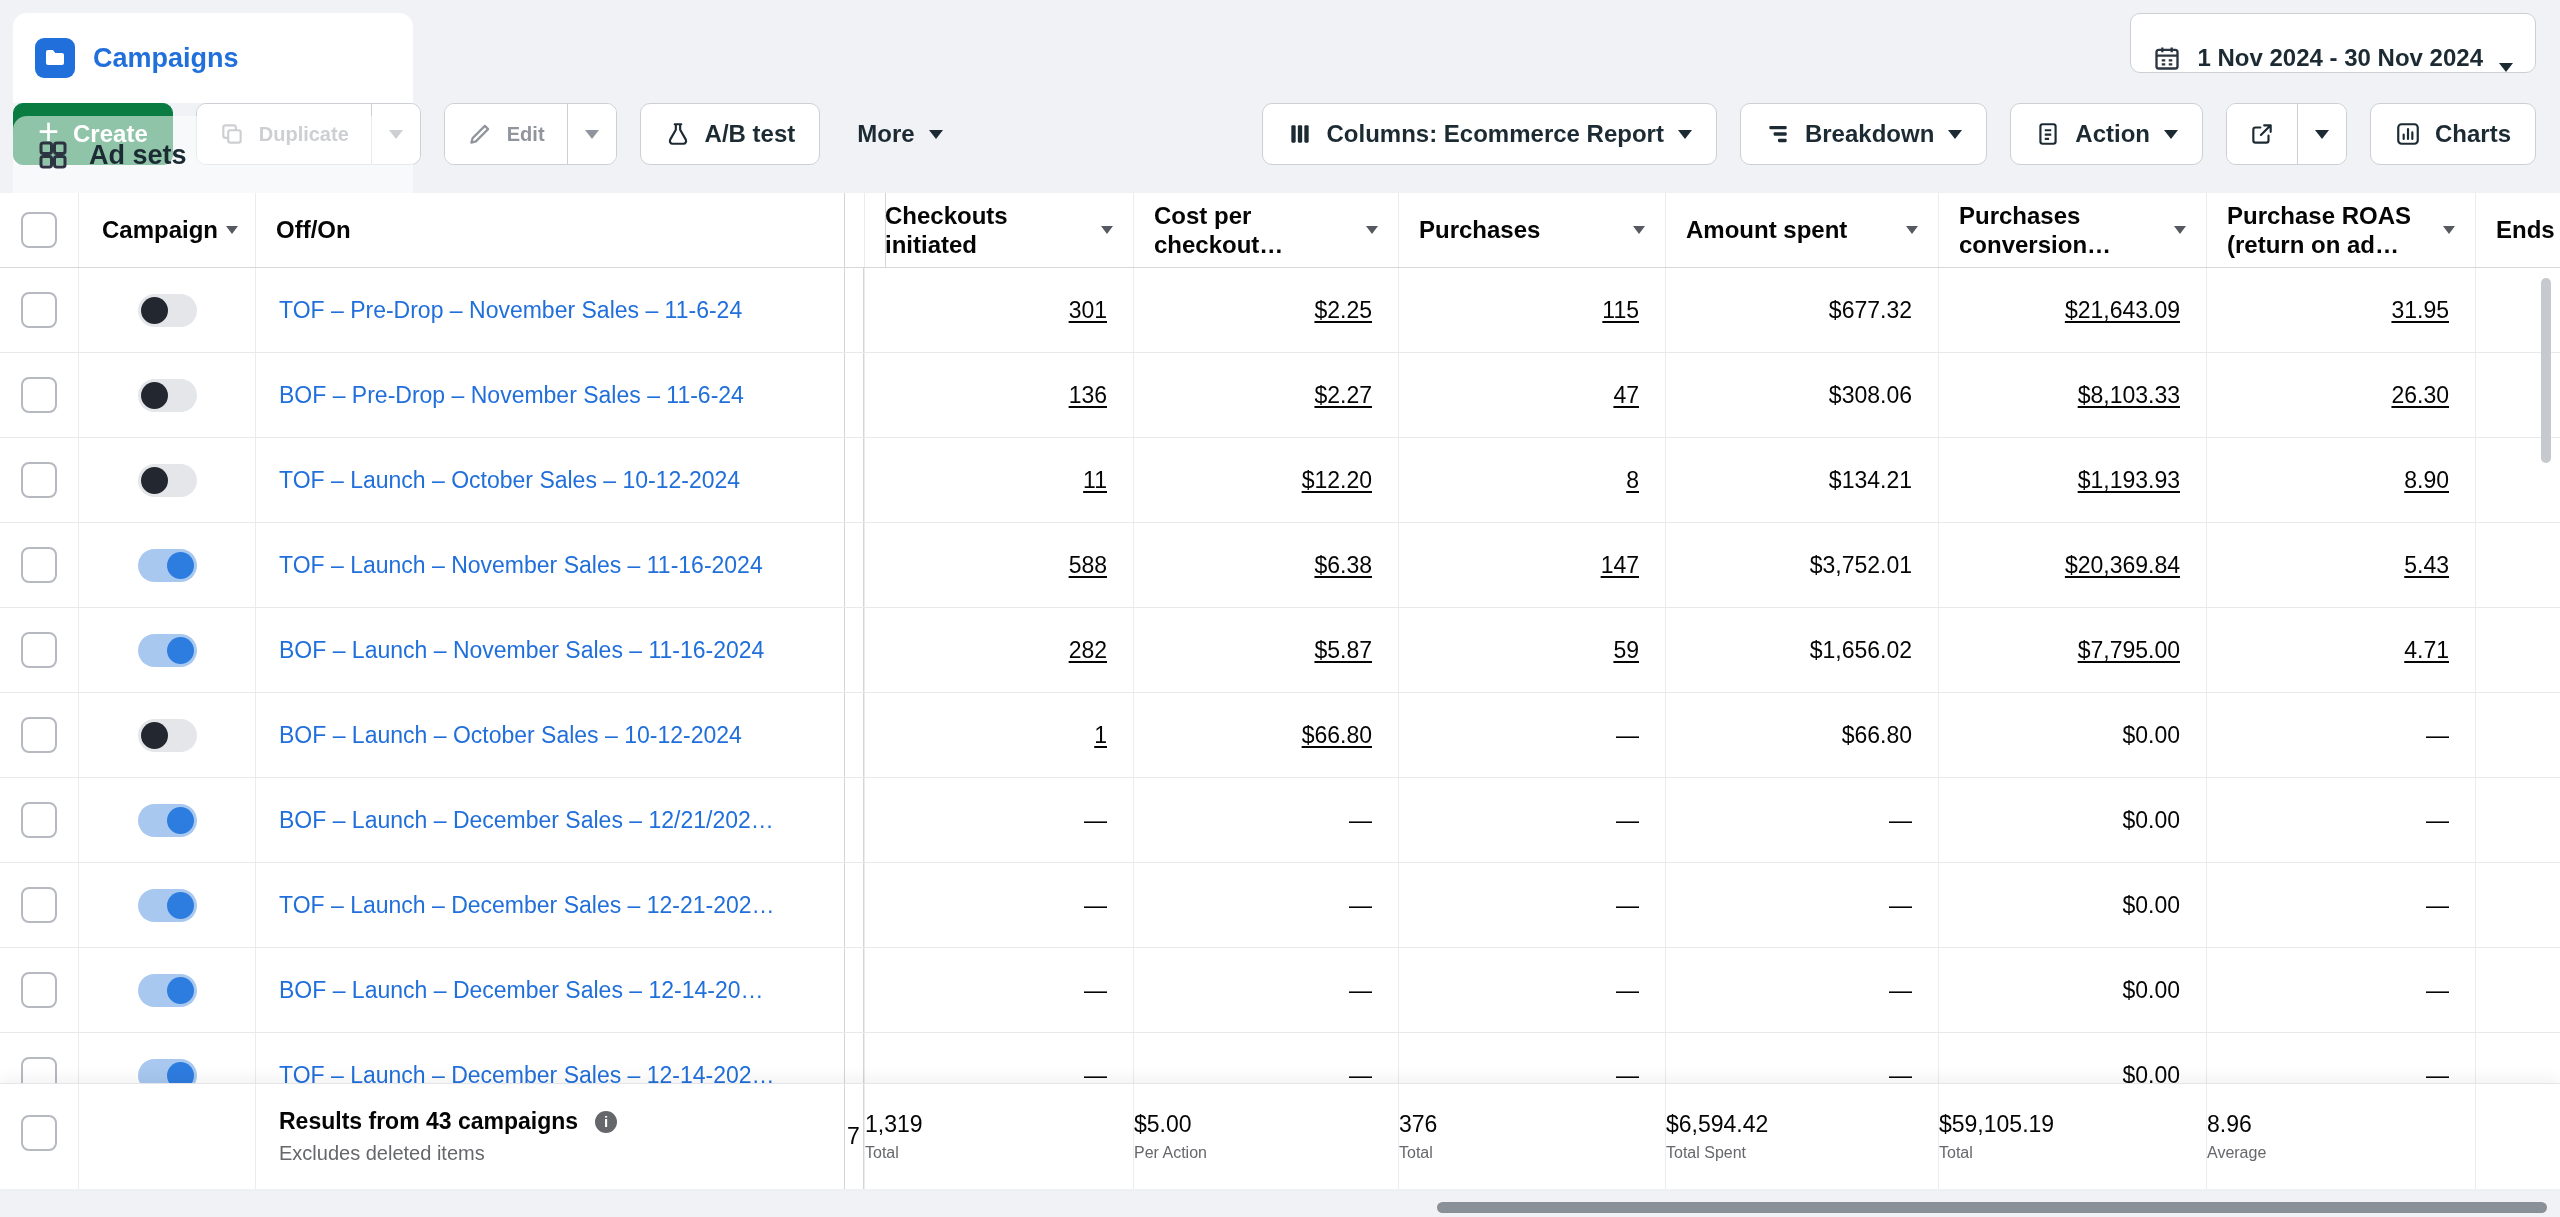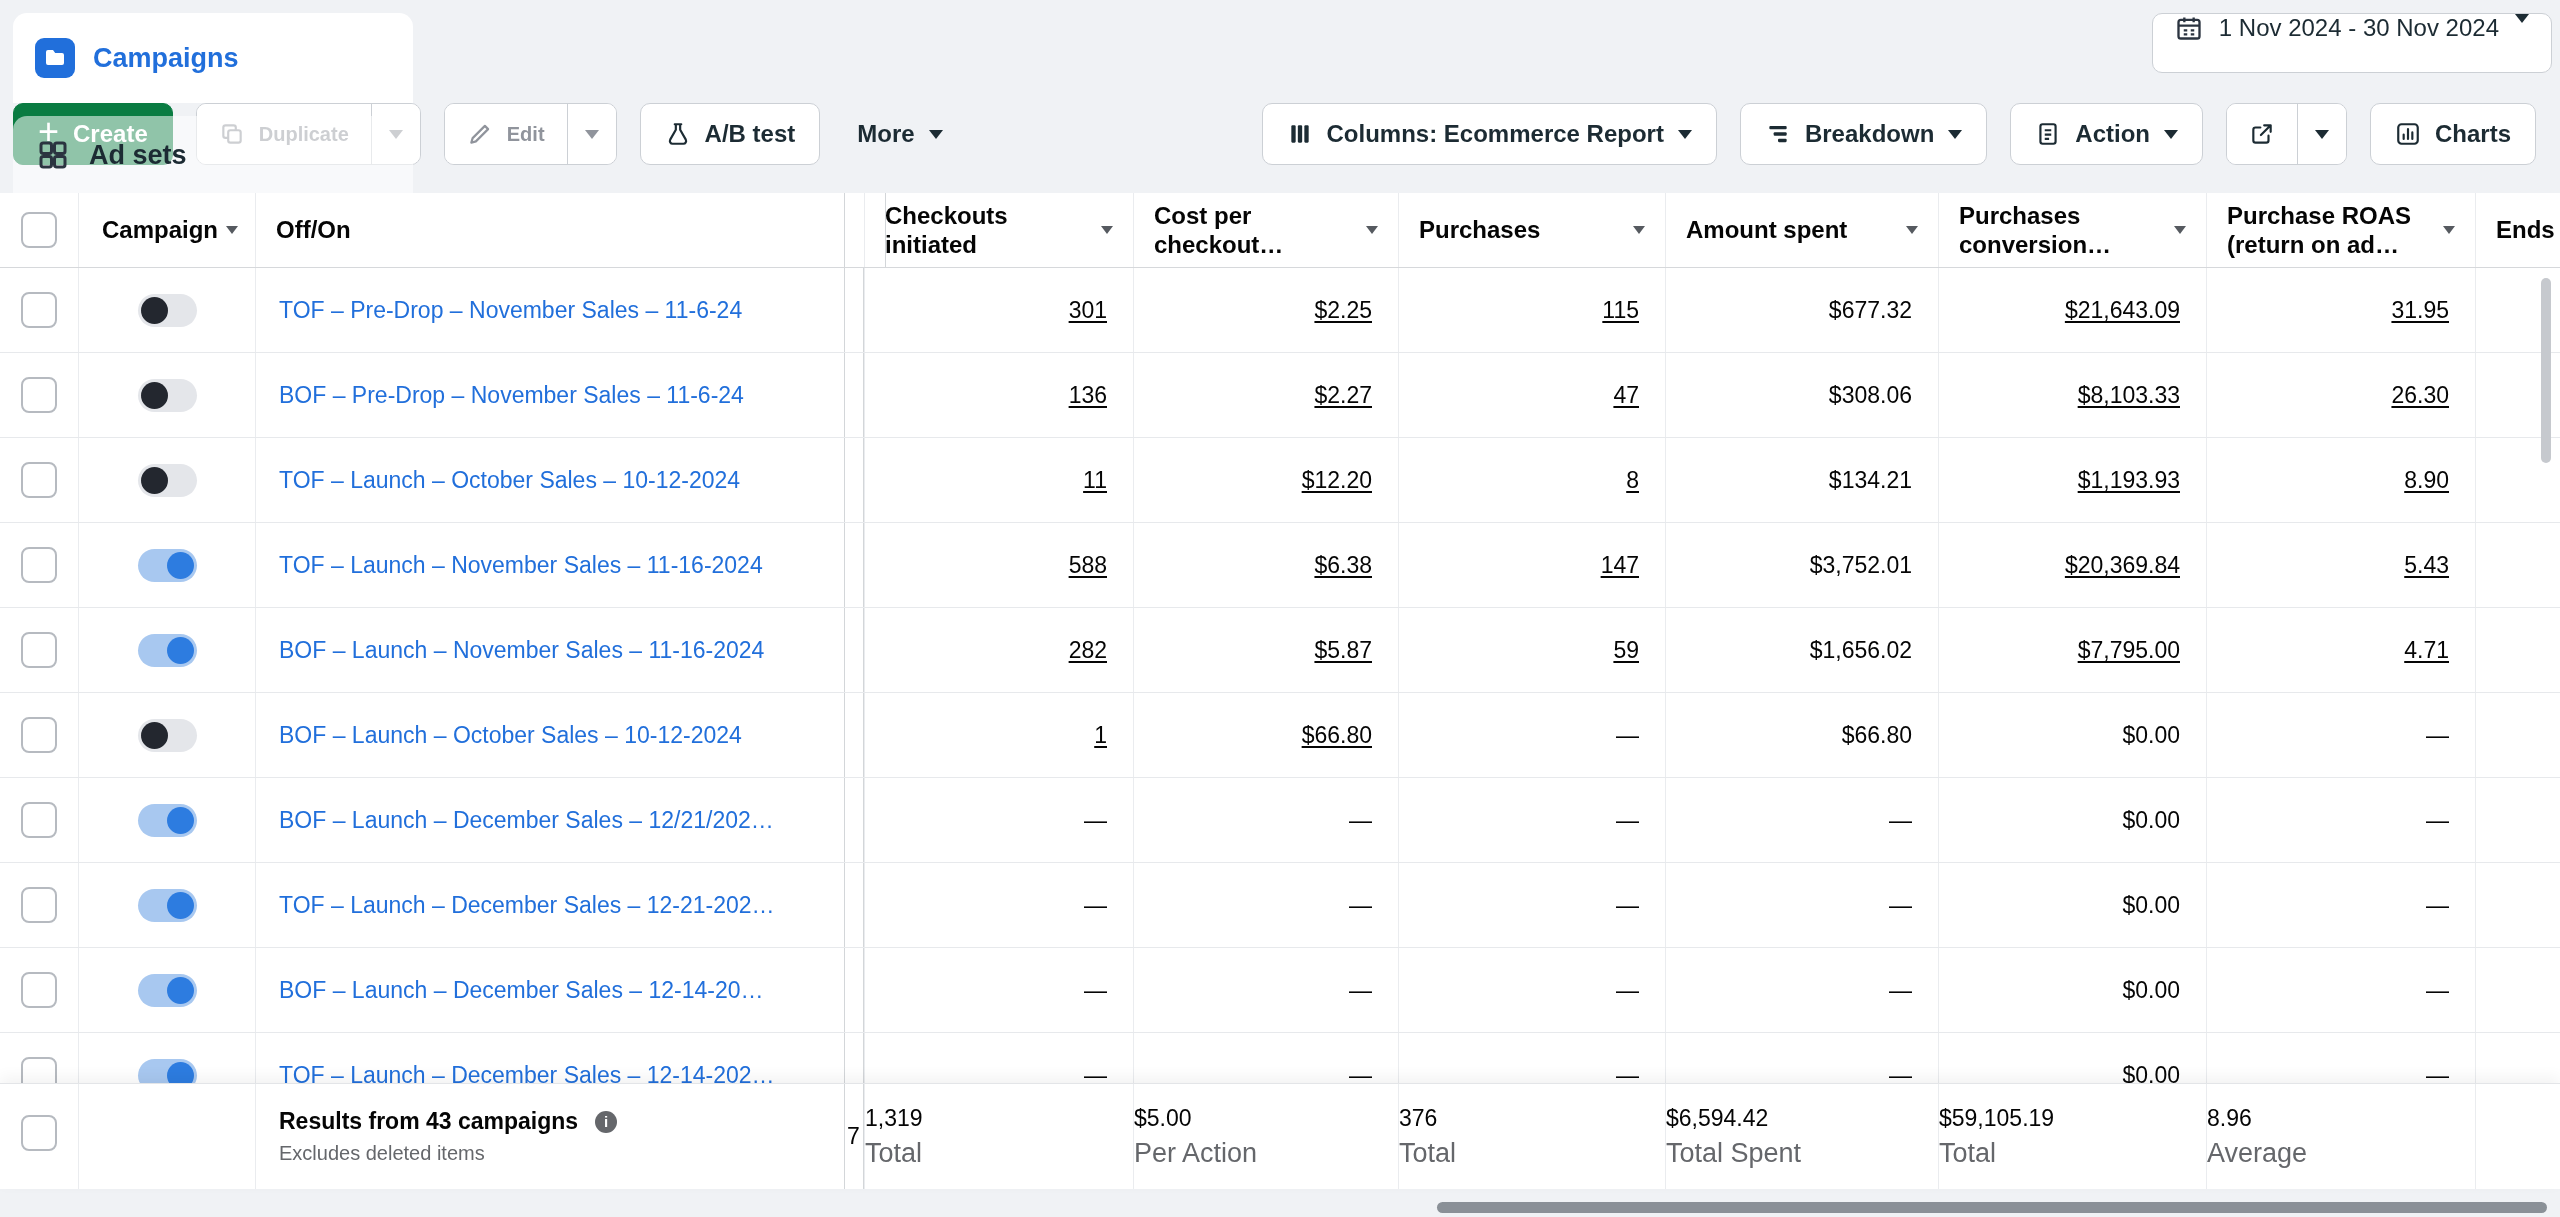--- a/index.html
+++ b/index.html
@@ -23,24 +23,24 @@
     cursor: pointer;
   }
   .tab.active { background: #fff; height: 90px; color: var(--accent-blue, #216fdb); }
   .tile-icon {
     width: 40px; height: 40px; border-radius: 9px; background: var(--accent-blue, #216fdb);
     display: inline-flex; align-items: center; justify-content: center; flex: none;
   }
   .line-icon { color: #2b3440; display: inline-flex; flex: none; }
 
   .date-btn {
-    position: absolute; right: 8px; top: 13px; height: 60px;
-    display: inline-flex; align-items: flex-start; gap: 16px; padding: 0 22px;
+    position: absolute; right: 24px; top: 13px; height: 60px;
+    display: inline-flex; align-items: flex-end; gap: 16px; padding: 0 22px;
     background: #fff; border: 1.5px solid #ccd0d5; border-radius: 10px;
-    font-size: 24px; font-weight: 400; color: #1c2b33; cursor: pointer; font-family: inherit;
+    font-size: 24px; font-weight: 700; color: #1c2b33; cursor: pointer; font-family: inherit;
   }
 
   
   .toolbar { display: flex; align-items: center; height: 62px; margin-top: 0; padding: 0 24px 0 13px; gap: 23px; }
   .btn {
     height: 62px; display: inline-flex; align-items: center; gap: 14px; padding: 0 24px;
     background: #fff; border: 1.5px solid #ccd0d5; border-radius: 10px;
     font-size: 24px; font-weight: 600; color: #1c2b33; font-family: inherit; cursor: pointer; white-space: nowrap;
   }
   .btn-green { background: var(--create-green, #0a7c42); border-color: var(--create-green, #0a7c42); color: #fff; }
@@ -90,21 +90,21 @@
   
   .tfoot {
     position: absolute; top: 890px; left: 0; width: 100%; height: 106px; background: #fff; z-index: 3;
     border-top: 1px solid #e3e5e8; box-shadow: 0 -6px 14px rgba(0,0,0,.05);
   }
   .fcell { display: flex; flex-direction: column; justify-content: center; min-width: 0; }
   .fcell.c-metric { align-items: flex-start; padding-right: 26px; }
   .fcell.c-name { padding-left: 23px; }
   .fcell.c-sliver { align-items: flex-start; padding-left: 2px; }
   .fval { font-size: 23px; color: #050505; white-space: nowrap; }
-  .fsub { font-size: 27px; color: #65676b; margin-top: 6px; white-space: nowrap; }
+  .fsub { font-size: 16px; color: #65676b; margin-top: 6px; white-space: nowrap; }
   .fresults { font-size: 23px; font-weight: 700; display: flex; align-items: center; gap: 17px; white-space: nowrap; }
   .info-icon { width: 22px; height: 22px; border-radius: 50%; background: #65676b; color: #fff; font-size: 15px; font-weight: 700; display: inline-flex; align-items: center; justify-content: center; cursor: pointer; flex: none; }
   .fnote { font-size: 20px; color: #65676b; margin-top: 7px; white-space: nowrap; }
 
   .stray-checkbox { position: absolute; left: 21px; top: 922px; z-index: 4; }
 
   
   .vscroll { position: absolute; right: 9px; top: 278px; width: 10px; height: 185px; border-radius: 6px; background: #c6c9ce; z-index: 6; cursor: pointer; }
   .hscroll { position: absolute; left: 1437px; top: 1202px; width: 1110px; height: 11px; border-radius: 6px; background: #8a9097; z-index: 6; cursor: pointer; }
 

